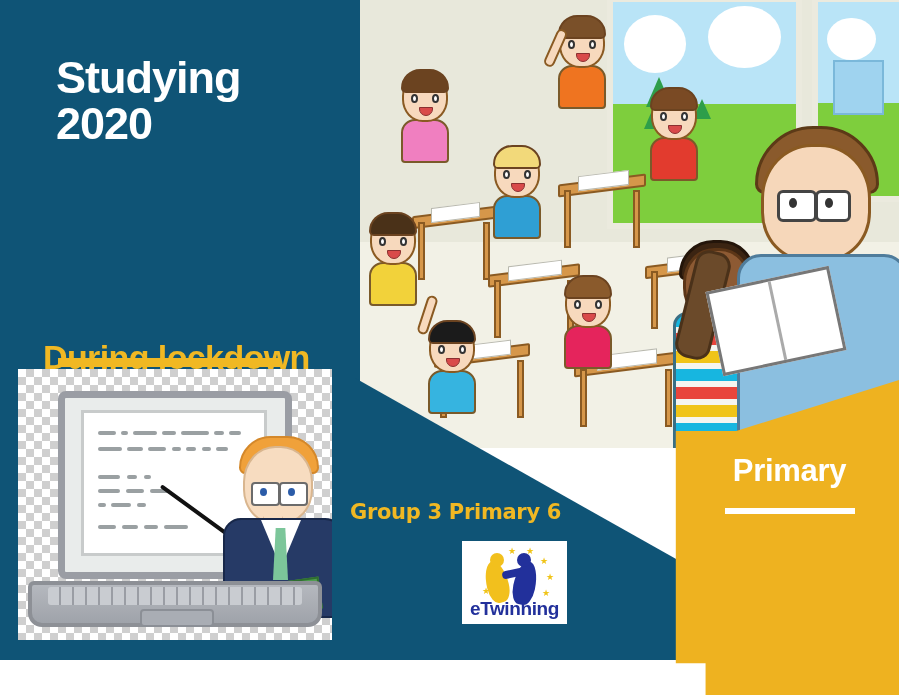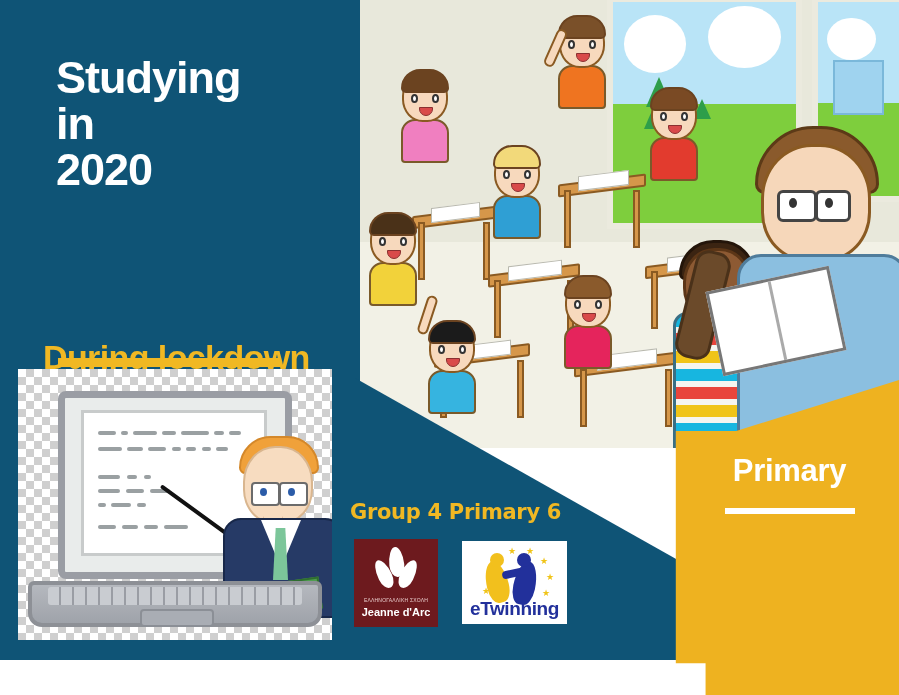--- a/index.html
+++ b/index.html
@@ -352,21 +352,20 @@
   </div>
 
   <div class="teal-panel"></div>
   <div class="teal-wedge"></div>
 
   <div class="yellow-top-wedge"></div>
   <div class="yellow-panel"></div>
 
   <div class="title">
     <span class="ln">Studying</span>
-    <span class="ln">in</span>
     <span class="ln">2020</span>
   </div>
 
   <div class="lockdown">During lockdown</div>
   <div class="lockdown-rule"></div>
 
   <div class="laptop-wrap">
     <div class="lap-screen">
       <div class="lap-board">
         <div class="bl" style="left:14px;top:18px;width:18px;"></div>
@@ -413,31 +412,22 @@
       <div class="lt-body"></div>
       <div class="lt-shirt"></div>
       <div class="lt-tie"></div>
       <div class="lt-bookg"></div>
     </div>
     <div class="lap-base"></div>
     <div class="lap-keys"></div>
     <div class="lap-pad"></div>
   </div>
 
-  <div class="group-label">Group 4 Primary 6</div>
-
-  <div class="logo-jeanne">
-    <div class="jd-mark">
-      <div class="jd-leaf" style="left:16px;top:0;width:15px;height:30px;transform:rotate(-6deg);"></div>
-      <div class="jd-leaf" style="left:4px;top:12px;width:14px;height:30px;transform:rotate(-26deg);"></div>
-      <div class="jd-leaf" style="left:28px;top:12px;width:14px;height:30px;transform:rotate(26deg);"></div>
-    </div>
-    <div class="jd-small">ΕΛΛΗΝΟΓΑΛΛΙΚΗ ΣΧΟΛΗ</div>
-    <div class="jd-name">Jeanne d'Arc</div>
-  </div>
+  <div class="group-label">Group 3 Primary 6</div>
+
 
   <div class="logo-etw">
     <div class="etw-star" style="left:24px;top:30px;">★</div>
     <div class="etw-star" style="left:20px;top:46px;">★</div>
     <div class="etw-star" style="left:30px;top:14px;">★</div>
     <div class="etw-star" style="left:46px;top:6px;">★</div>
     <div class="etw-star" style="left:64px;top:6px;">★</div>
     <div class="etw-star" style="left:78px;top:16px;">★</div>
     <div class="etw-star" style="left:84px;top:32px;">★</div>
     <div class="etw-star" style="left:80px;top:48px;">★</div>

